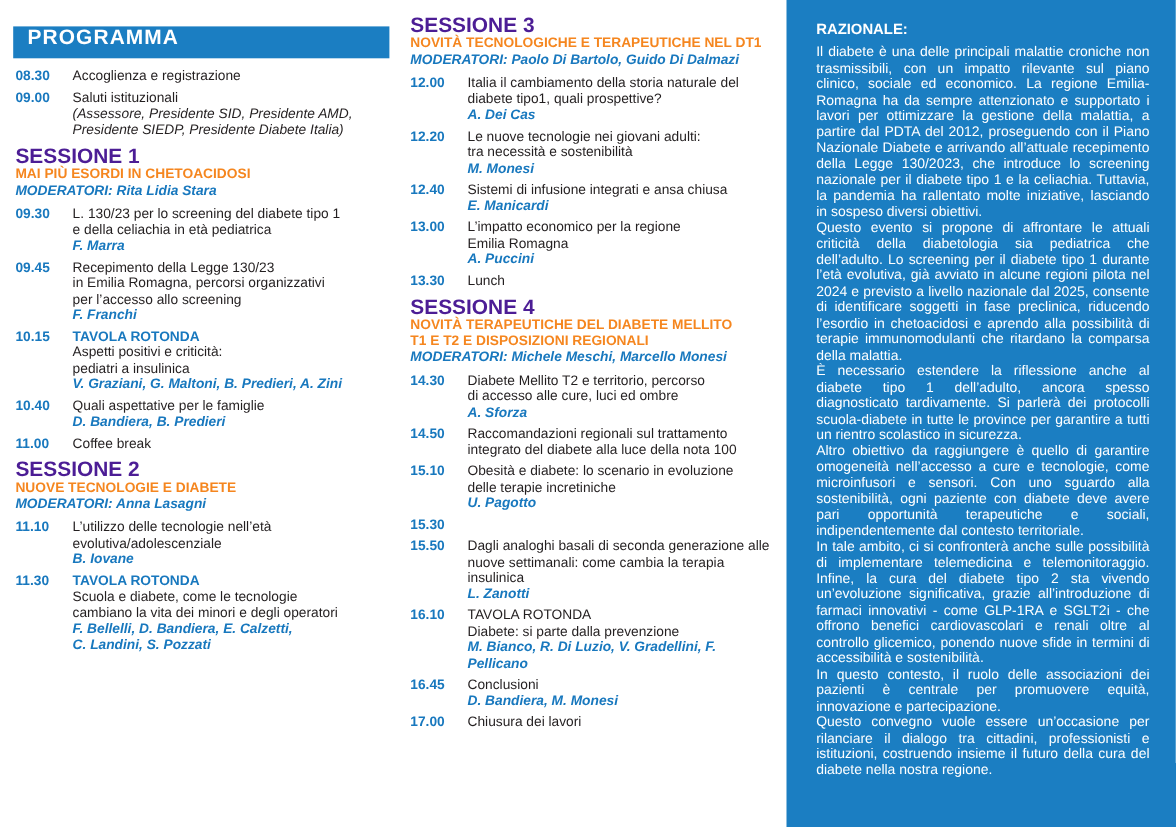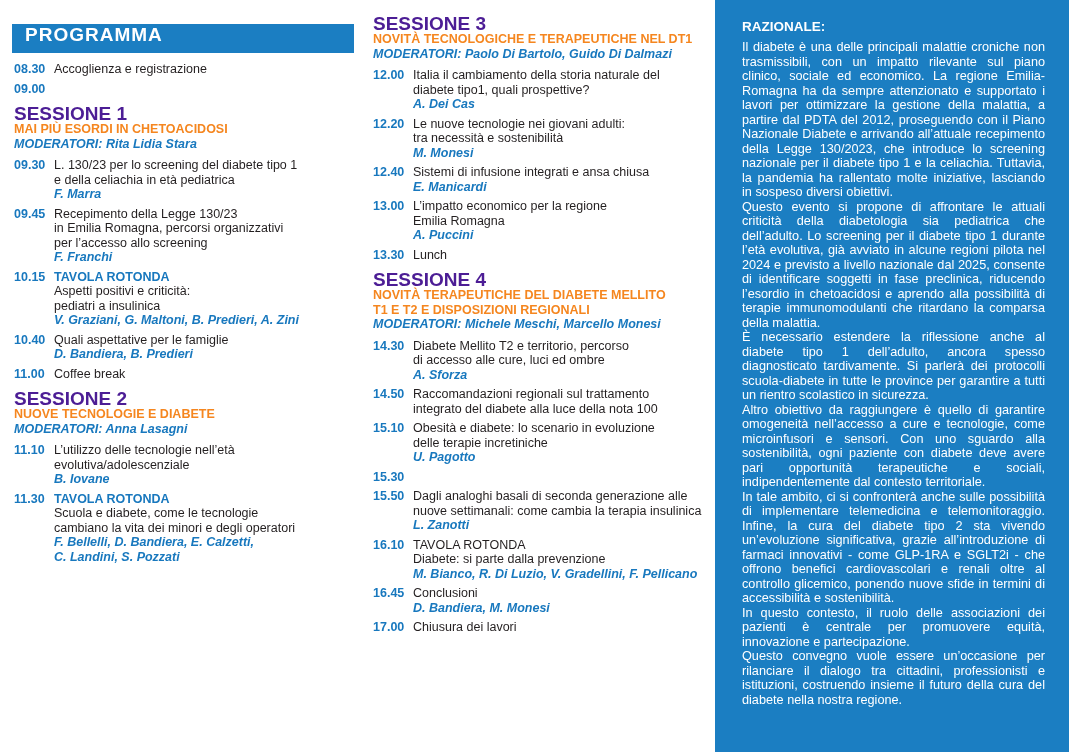--- a/index.html
+++ b/index.html
@@ -17,21 +17,21 @@
   }
   
   .col{position:absolute;font-size:12.5px;line-height:14.5px;}
   .col-left{left:14px;top:62px;width:348px;}
   .col-mid{left:373px;top:16px;width:330px;}
   .session{margin:10px 0 7px;font-weight:bold;}
   .col-mid .session:first-child{margin-top:0;}
   .s-title{color:#4c1d95;font-size:19px;line-height:16px;}
   .s-sub{color:#f5861f;}
   .s-mods{color:#1878be;font-style:italic;}
-  .talk{display:flex;margin-bottom:5px;}
+  .talk{display:flex;margin-bottom:5px;gap:12px;}
   .t-time{flex:0 0 40px;color:#1878be;font-weight:bold;}
   .t-body{flex:1;min-width:0;}
   .t-emph{color:#1878be;font-weight:bold;}
   .t-note{font-style:italic;}
   .t-speak{color:#1878be;font-style:italic;font-weight:bold;}
   
   .panel{
     position:absolute;left:715px;top:0;width:354px;height:752px;
     background:#1b7ec2;color:#ffffff;box-sizing:border-box;
     padding:19px 24px 12px 27px;overflow:hidden;
@@ -50,20 +50,24 @@
 
   <div class="col col-left" id="col-left">
       <div class="talk">
         <div class="t-time">08.30</div>
         <div class="t-body">
           <div class="t-line">Accoglienza e registrazione</div>
         </div>
       </div>
       <div class="talk">
         <div class="t-time">09.00</div>
+        <div class="t-body">
+          <div class="t-line">Saluti istituzionali</div>
+          <div class="t-note">(Assessore, Presidente SID, Presidente AMD, Presidente SIEDP, Presidente Diabete Italia)</div>
+        </div>
       </div>
       <div class="session">
         <div class="s-title">SESSIONE 1</div>
         <div class="s-sub">MAI PIÙ ESORDI IN CHETOACIDOSI</div>
         <div class="s-mods">MODERATORI: Rita Lidia Stara</div>
       </div>
       <div class="talk">
         <div class="t-time">09.30</div>
         <div class="t-body">
           <div class="t-line">L. 130/23 per lo screening del diabete tipo 1</div>

